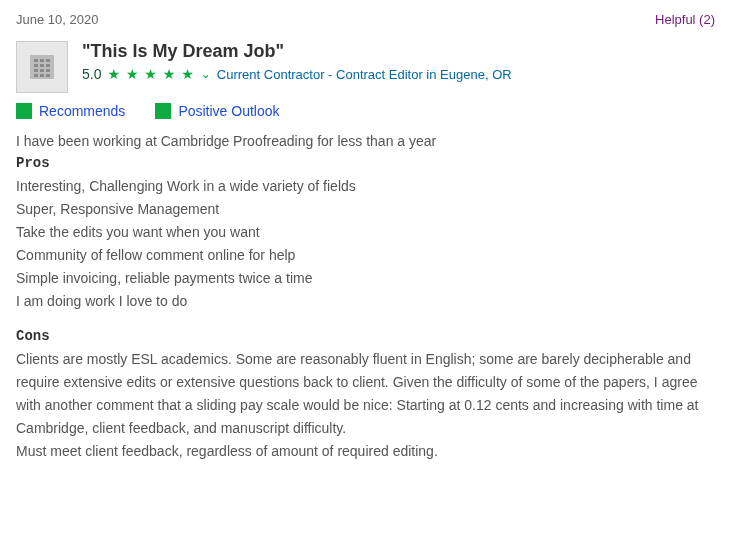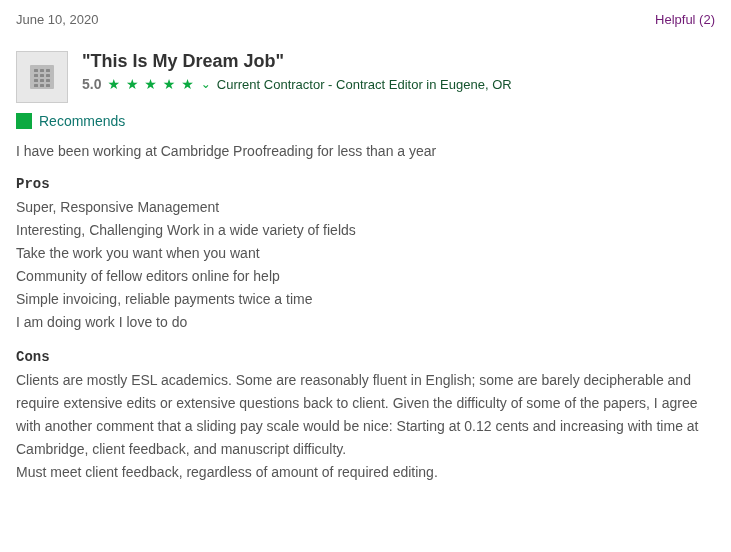--- a/index.html
+++ b/index.html
@@ -10,21 +10,21 @@
       min-height: 552px;
       padding: 12px 16px;
       color: #333;
       font-size: 14px;
     }
 
     .top-bar {
       display: flex;
       justify-content: space-between;
       align-items: center;
-      margin-bottom: 24px;
+      margin-bottom: 14px;
     }
 
     .date {
       color: #666;
       font-size: 13px;
     }
 
     .helpful {
       color: #701a75;
       font-size: 13px;
@@ -63,70 +63,70 @@
     }
 
     .rating-row {
       display: flex;
       align-items: center;
       gap: 6px;
       flex-wrap: wrap;
     }
 
     .rating-number {
-      color: #737373;
-      font-weight: 700;
+      color: #14532d;
+      font-weight: 400;
       font-size: 14px;
     }
 
     .stars {
       color: #0caa41;
       font-size: 14px;
       letter-spacing: 1px;
     }
 
     .rating-dropdown {
       color: #0caa41;
       font-size: 12px;
       cursor: pointer;
     }
 
     .reviewer-type {
-      color: #14532d;
+      color: #0369a1;
       font-size: 13px;
     }
 
     .badges-row {
       display: flex;
       align-items: center;
       gap: 30px;
       margin: 10px 0 12px 0;
     }
 
     .badge {
       display: flex;
       align-items: center;
       gap: 7px;
       font-size: 14px;
-      color: #0f766e;
+      color: #1d4ed8;
       font-weight: 500;
     }
 
     .badge-icon {
       width: 16px;
       height: 16px;
       background: #0caa41;
       display: inline-block;
       flex-shrink: 0;
     }
 
     .summary-text {
       color: #555;
       font-size: 14px;
-      margin-bottom: 14px;
+      margin-bottom: 3px;
       line-height: 1.5;
     }
 
     .section-label {
       font-weight: 700;
       font-size: 14px;
       color: #333;
       margin-bottom: 4px;
       font-family: Liberation Mono, monospace;
     }
@@ -186,30 +186,34 @@
       <span class="reviewer-type">Current Contractor - Contract Editor in Eugene, OR</span>
     </div>
   </div>
 </div>
 
 <div class="badges-row">
   <div class="badge">
     <span class="badge-icon"></span>
     <span>Recommends</span>
   </div>
+  <div class="badge">
+    <span class="badge-icon"></span>
+    <span>Positive Outlook</span>
+  </div>
 </div>
 
 <div class="summary-text">I have been working at Cambridge Proofreading for less than a year</div>
 
 <div class="pros-list">
   <div class="section-label">Pros</div>
+  <div class="list-item">Interesting, Challenging Work in a wide variety of fields</div>
   <div class="list-item">Super, Responsive Management</div>
-  <div class="list-item">Interesting, Challenging Work in a wide variety of fields</div>
-  <div class="list-item">Take the work you want when you want</div>
-  <div class="list-item">Community of fellow editors online for help</div>
+  <div class="list-item">Take the edits you want when you want</div>
+  <div class="list-item">Community of fellow comment online for help</div>
   <div class="list-item">Simple invoicing, reliable payments twice a time</div>
   <div class="list-item">I am doing work I love to do</div>
 </div>
 
 <div class="cons-section">
   <div class="section-label">Cons</div>
   <div class="cons-text">
     <span>Clients are mostly ESL academics. Some are reasonably fluent in English; some are barely decipherable and require extensive edits or extensive questions back to client. Given the difficulty of some of the papers, I agree with another comment that a sliding pay scale would be nice: Starting at 0.12 cents and increasing with time at Cambridge, client feedback, and manuscript difficulty.</span>
   </div>
   <div class="cons-text">Must meet client feedback, regardless of amount of required editing.</div>

